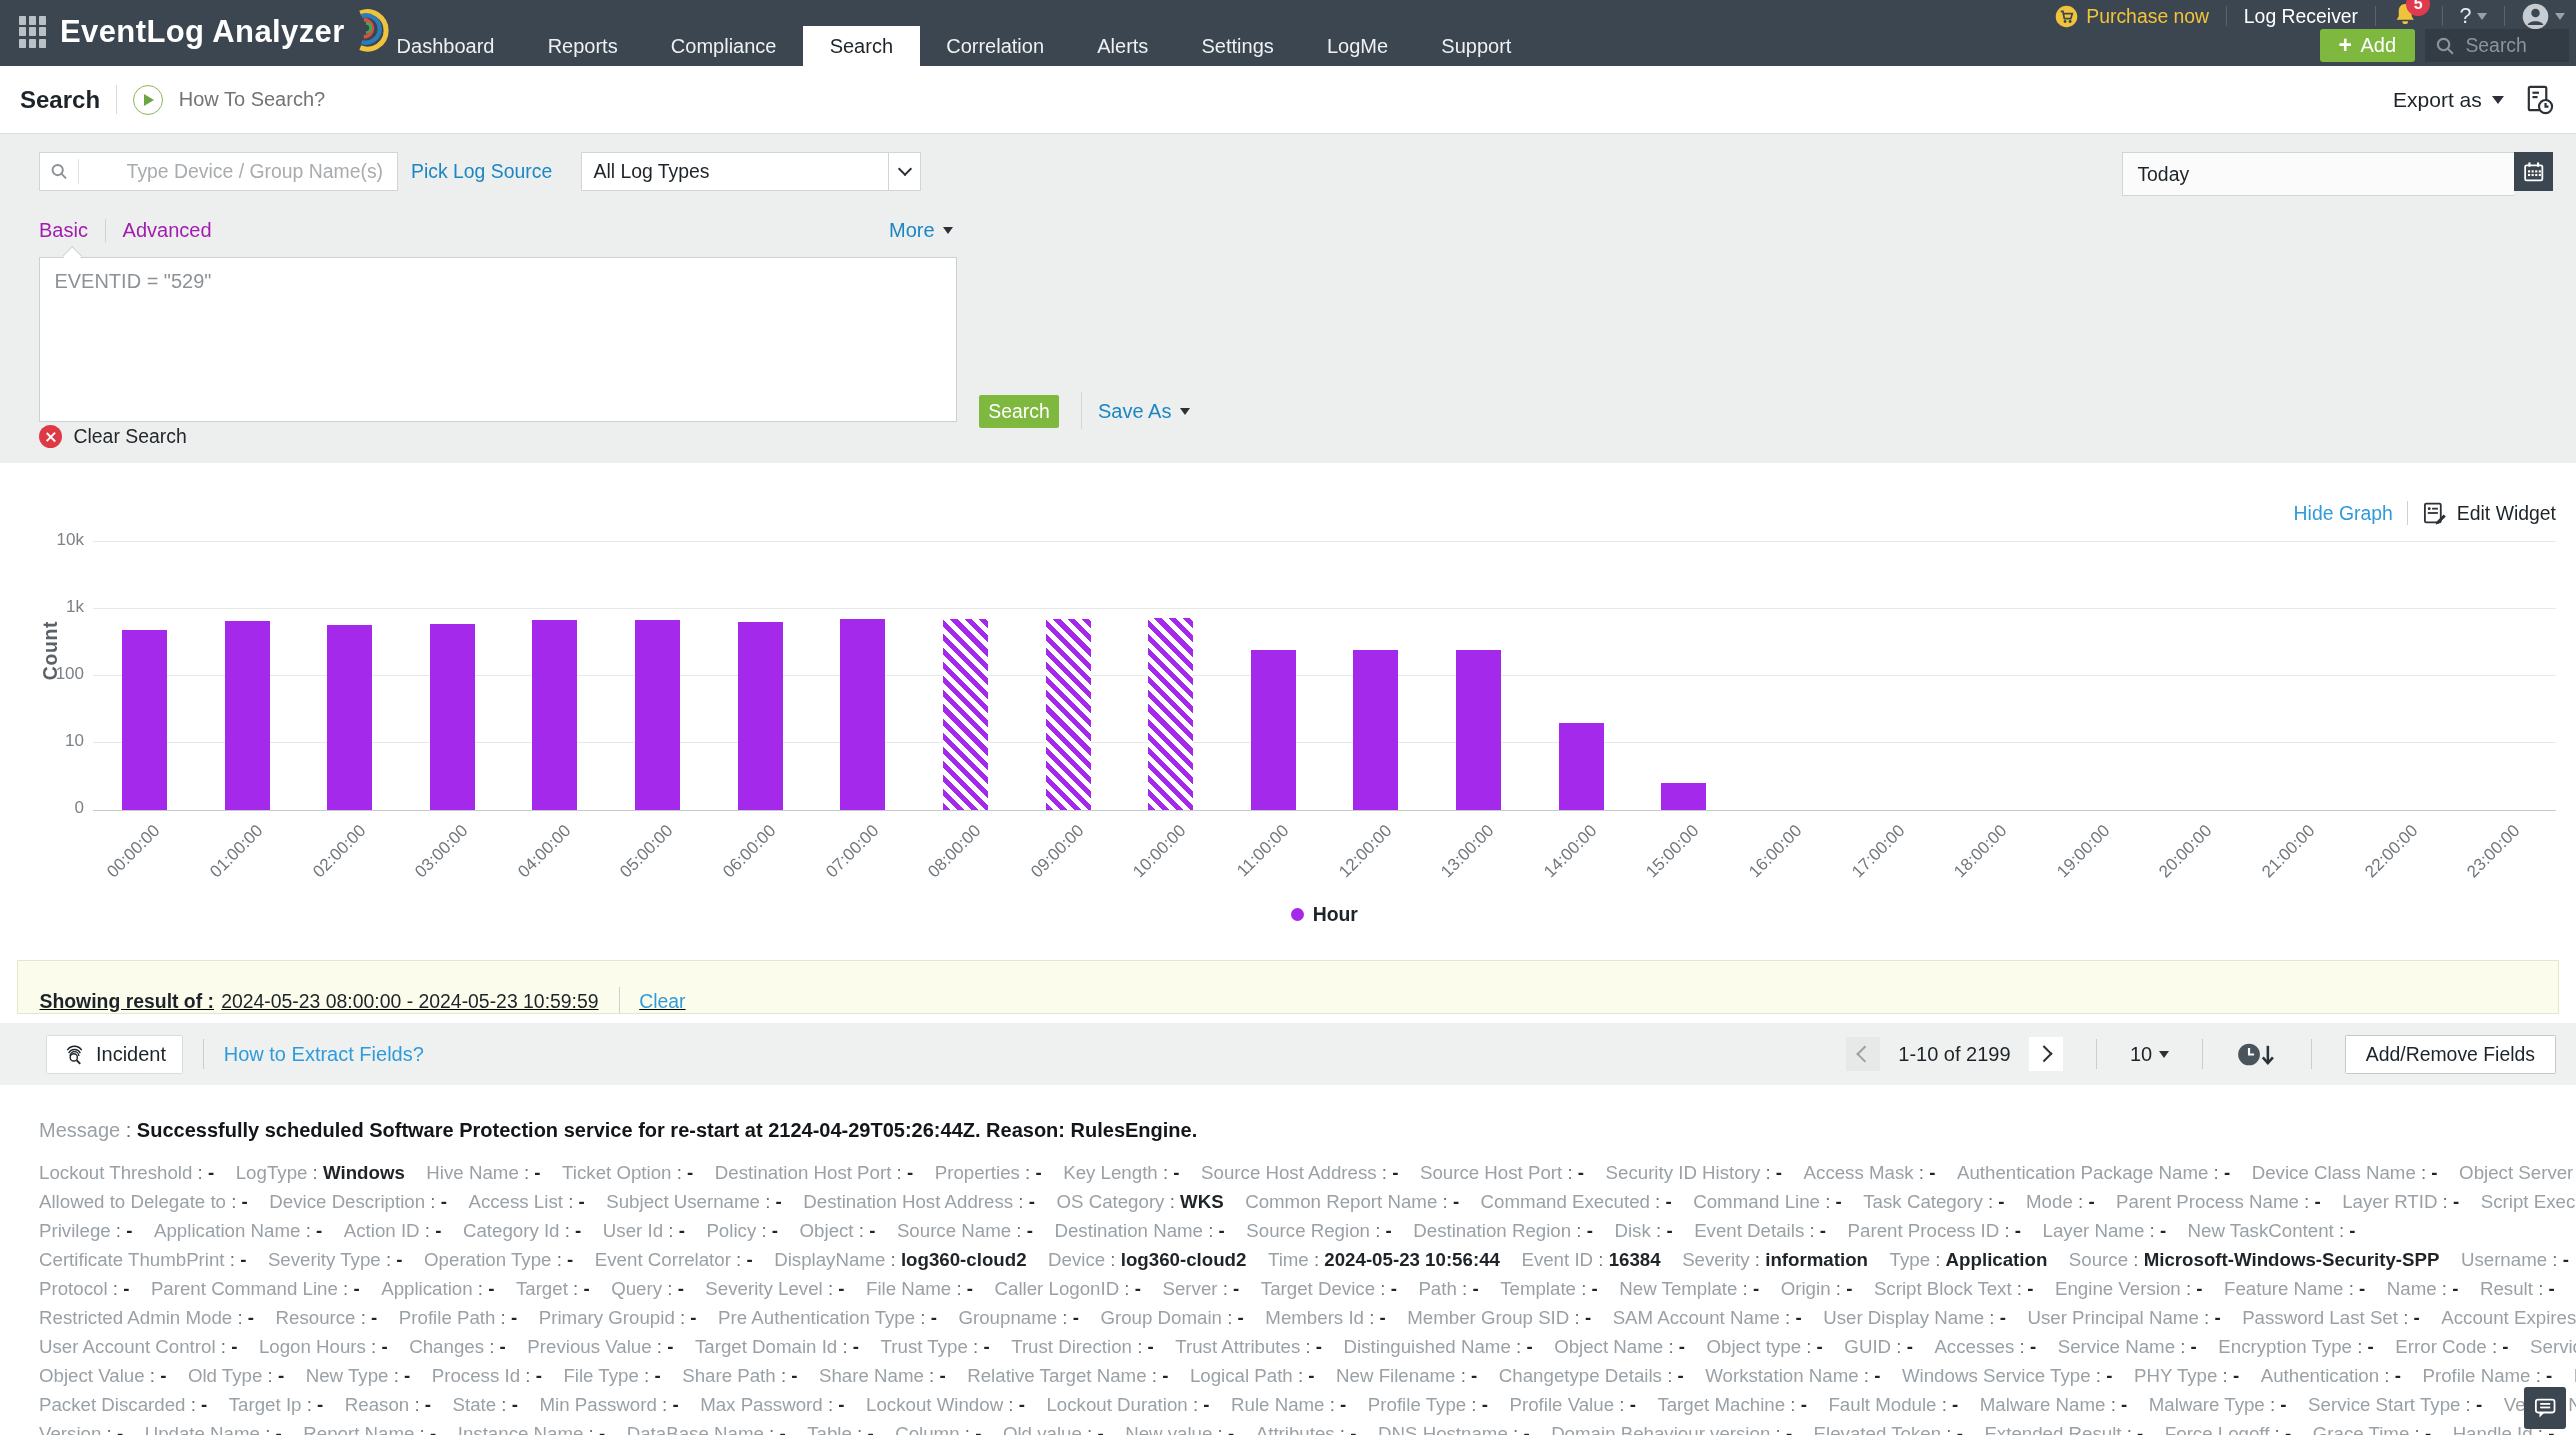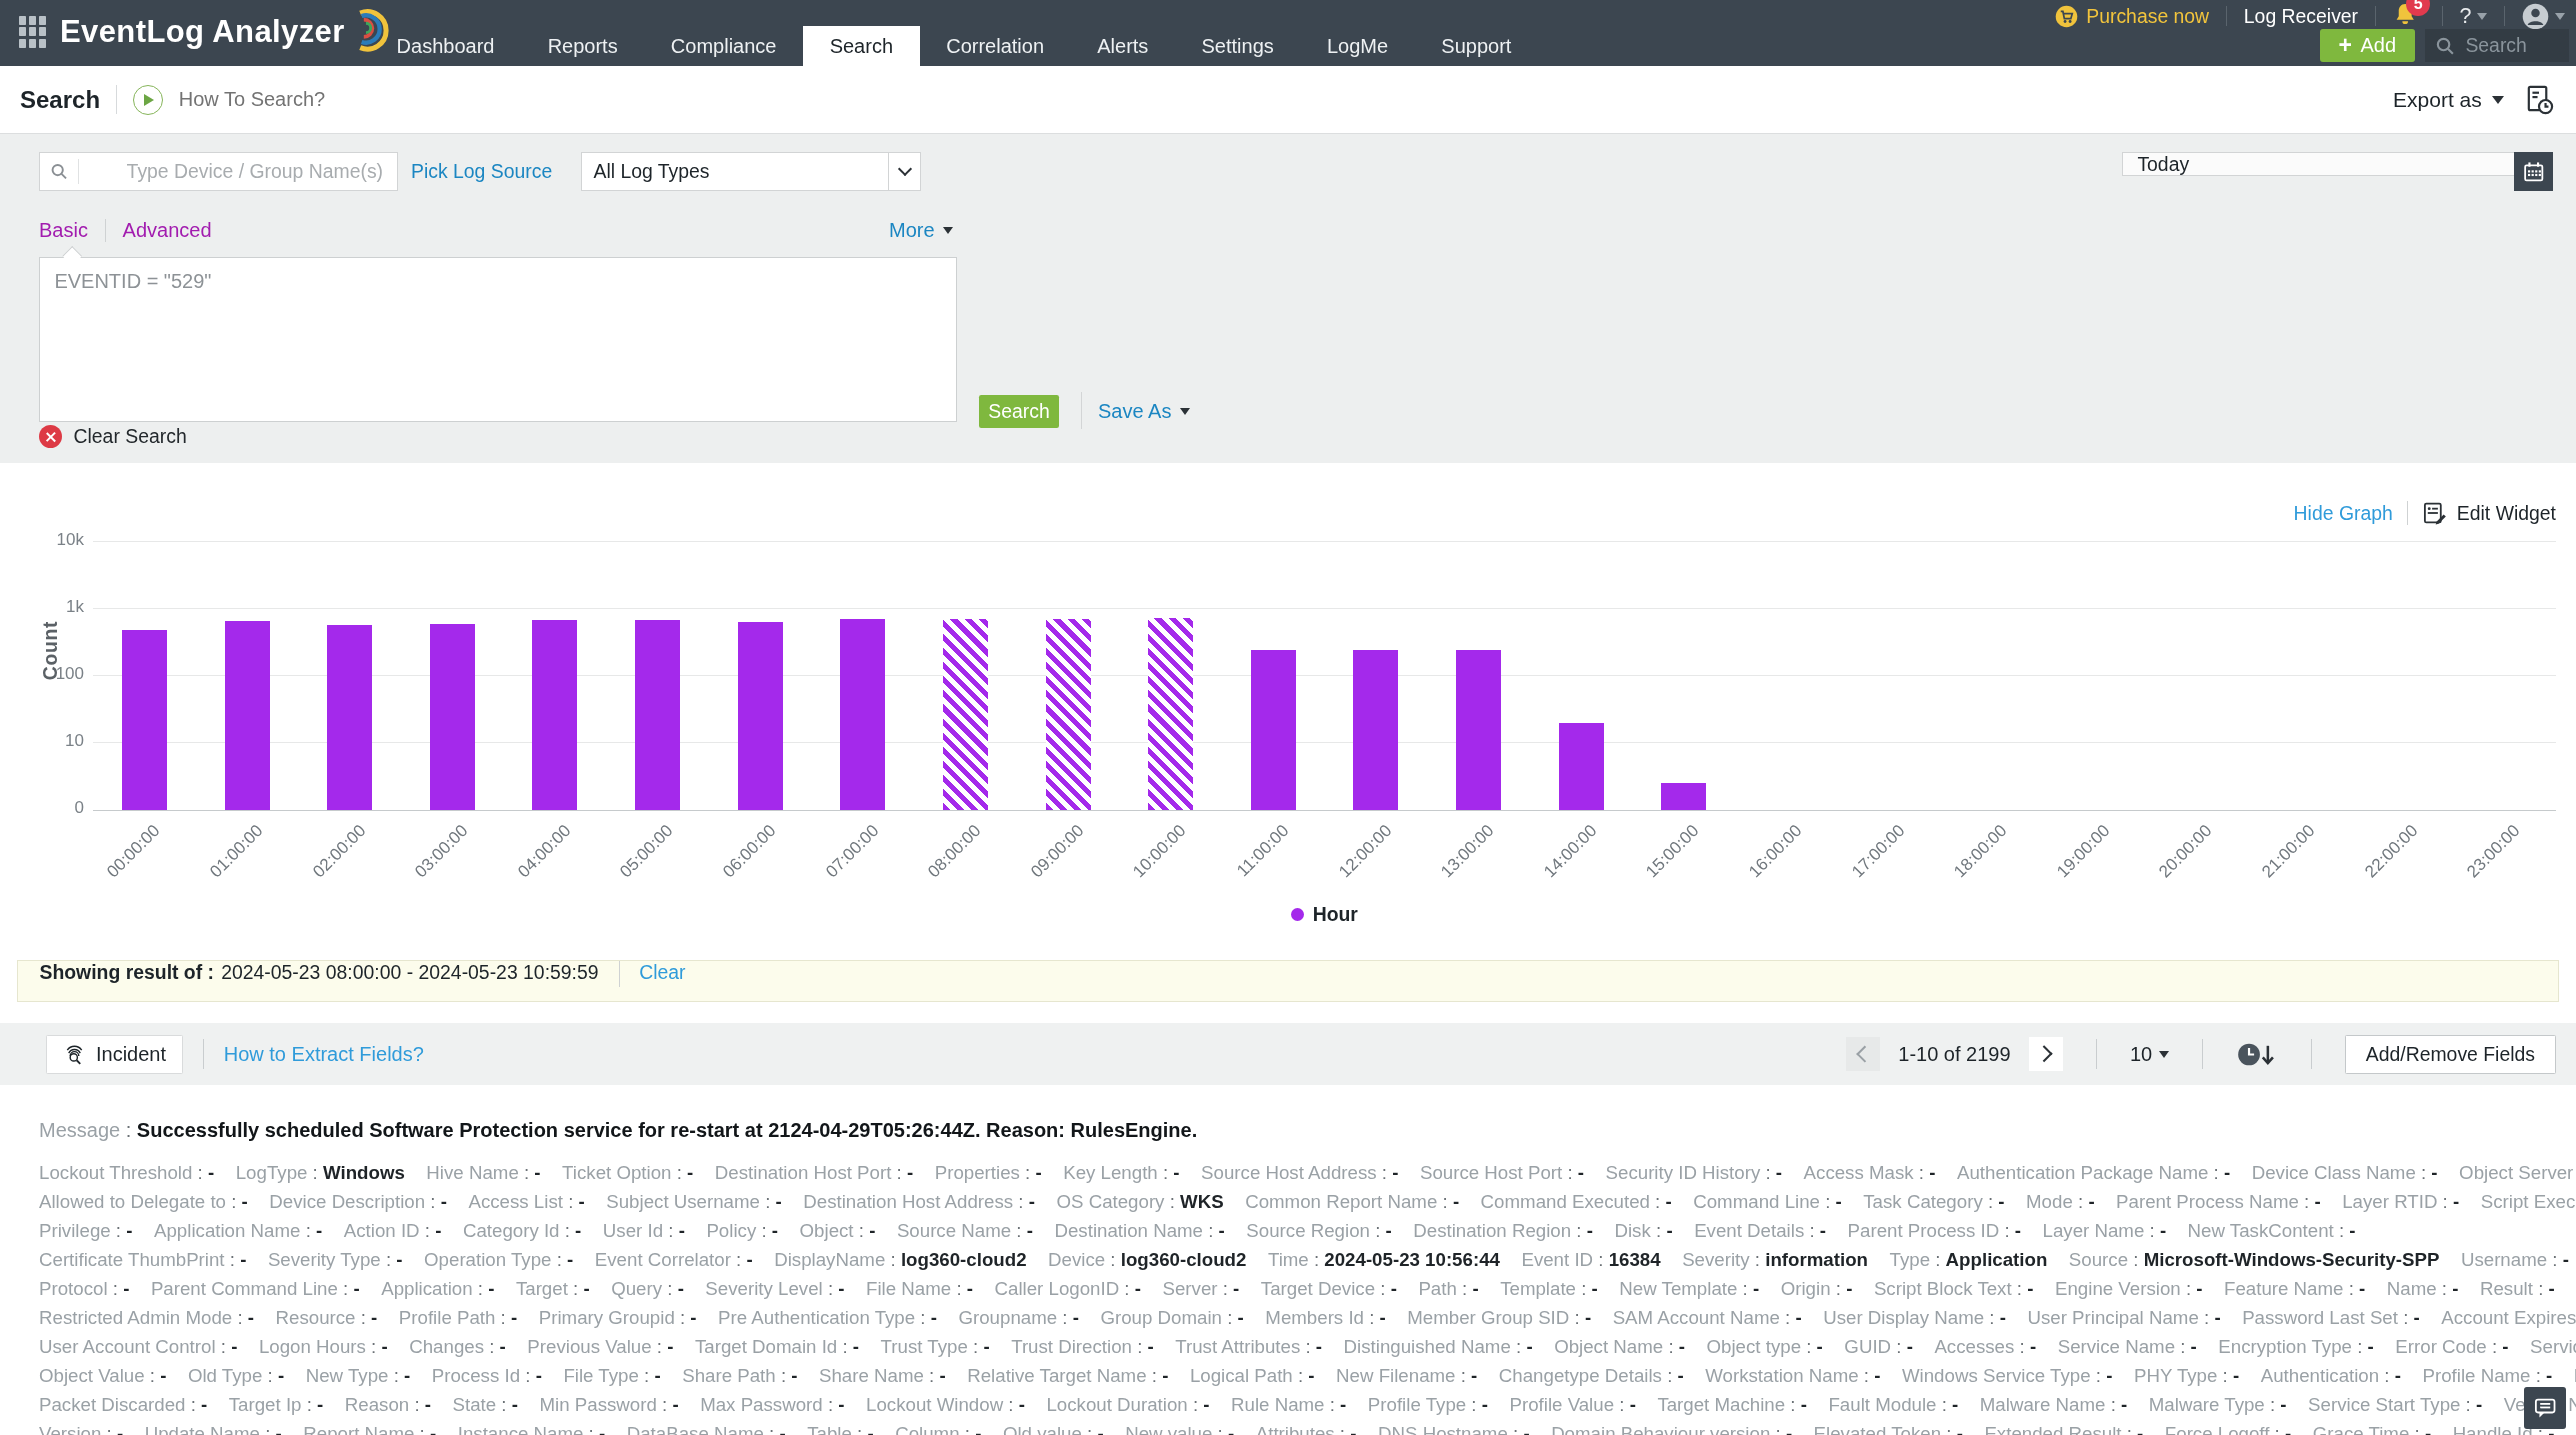--- a/index.html
+++ b/index.html
@@ -52,21 +52,21 @@
     display:flex; align-items:center; padding:0 10px; gap:10px; }
   .dev-input .vr { width:0.7px; height:24.4px; background:#e0e2e3; }
   .dev-input input { border:none; outline:none; font-size:19.4px; color:#444; width:273px; font-family:inherit;margin-left:36px; }
   .dev-input input::placeholder { color:#a8acaf; }
   .pick-log { position:absolute; left:411px; top:26px; font-size:19.4px; color:#1b86c2; cursor:pointer; }
   .logtype-select { position:absolute; left:581px; top:18px; width:340px; height:39px; background:#fff; border:1.4px solid #d2d4d5;
     display:flex; align-items:center; cursor:pointer; }
   .logtype-select .val { font-size:19.4px; color:#1d2429; padding-left:11.5px; flex:1; }
   .logtype-select .chev { width:32px; height:100%; border-left:1.4px solid #d2d4d5; display:flex; align-items:center; justify-content:center; }
   .chev-v { width:10px; height:10px; border-right:2.9px solid #2b3136; border-bottom:2.9px solid #2b3136; transform:rotate(45deg); margin-top:-4.3px; }
-  .date-wrap { position:absolute; left:2122px; top:18px; width:431px; height:24px; display:flex; }
+  .date-wrap { position:absolute; left:2122px; top:18px; width:431px; height:44px; display:flex; }
   .date-input { flex:1; background:#fbfbfb; border:1.4px solid #d2d4d5; border-right:none; display:flex; align-items:center; padding-left:14.4px;
     font-size:19.4px; color:#1d2429; }
   .date-btn { width:39px; height:39px; background:#3c4650; display:flex; align-items:center; justify-content:center; cursor:pointer; }
   .tabs-row { position:absolute; left:39px; top:85px; display:flex; align-items:center; gap:17px; font-size:20px; }
   .tab-link { color:#a21caf; cursor:pointer;text-align:center; }
   .tabs-row .vr { width:0.7px; height:23px; background:#cfd2d3; }
   .more-link { position:absolute; left:889px; top:85px; font-size:20px; color:#1b86c2; display:flex; align-items:center; gap:8.6px; cursor:pointer; }
   .more-caret { width:0; height:0; border-left:5.7px solid transparent; border-right:5.7px solid transparent; border-top:7.2px solid #2b3136; }
   .query-box { position:absolute; left:39px; top:123px; width:918px; height:165px; }
   .query-box textarea { width:100%; height:100%; border:1.4px solid #cdd0d1; background:#fff; resize:none; outline:none;
@@ -92,22 +92,22 @@
   .ytick { position:absolute; right:2493px; font-size:17px; color:#7a8187; text-align:right; width:57px; }
   .ylabel { position:absolute; left:7.2px; top:639px; font-size:19.4px; color:#5b6166; font-weight:700; letter-spacing:0.7px;
     transform:rotate(-90deg); transform-origin:center; width:86px; text-align:center; }
   .bar { position:absolute; bottom:0; }
   .xtick { position:absolute; width:122px; font-size:17px; color:#70777d; text-align:right;
     transform:rotate(-45deg); transform-origin:100% 0; }
   .legend { position:absolute; top:903px; left:93px; width:2463px; display:flex; align-items:center; justify-content:center; gap:8.6px; }
   .legend-dot { width:13px; height:13px; border-radius:50%; }
   .legend-label { font-size:19.4px; font-weight:700; color:#1d2429; }
   
-  #resultbar { position:absolute; left:17px; top:960px; width:2542px; height:42px; background:#fcfcec; border:0.7px solid #e6e6cf;
-    display:flex; align-items:flex-start; padding-left:21.5px; font-size:19.4px; }
+  #resultbar { position:absolute; left:17px; top:960px; width:2542px; height:54px; background:#fcfcec; border:0.7px solid #e6e6cf;
+    display:flex; align-items:flex-end; padding-left:21.5px; font-size:19.4px;text-decoration:underline; }
   #resultbar .lbl { font-weight:700; color:#1d2429; }
   #resultbar .rng { color:#1d2429; margin-left:7.2px; }
   #resultbar .vr { width:0.7px; height:26px; background:#cfd2d3; margin:0 20px; }
   #resultbar .clear { color:#2f9bda; cursor:pointer; }
   
   #toolbar { position:absolute; top:1023px; left:0; width:100%; height:62px; background:#eff1f1; display:flex; align-items:center;padding-left:7px; }
   .incident-btn { margin-left:39px; height:39px; background:#fff; border:1.4px solid #d9dbdc; border-radius:1.4px;
     display:flex; align-items:center; gap:10px; padding:0 16px; font-size:20px; color:#1d2429; cursor:pointer; }
   .tb-sep { width:0.7px; height:30px; background:#c9cdcf; margin:0 20px; }
   .extract-link { font-size:20px; color:#2f9bda; cursor:pointer; }

